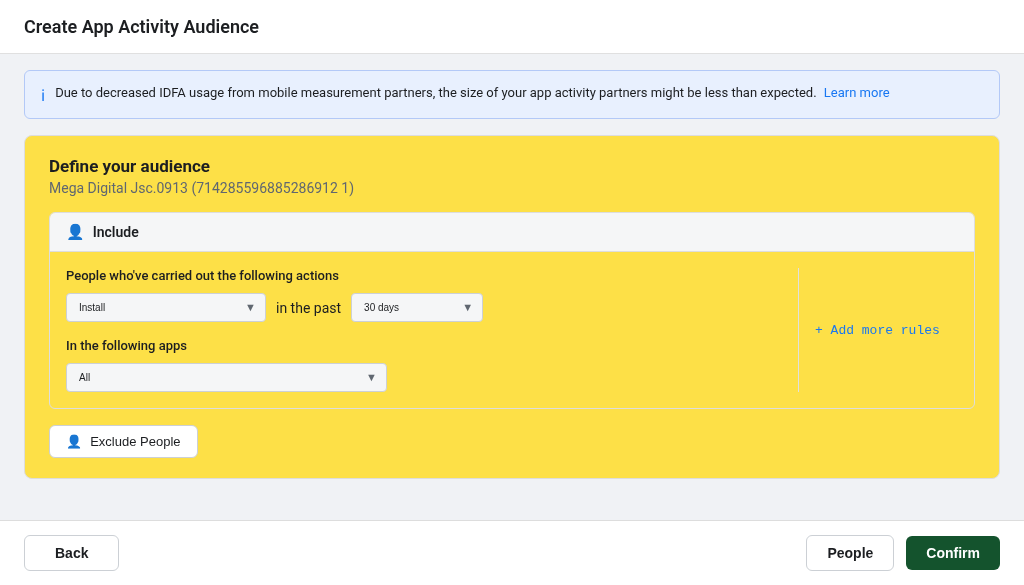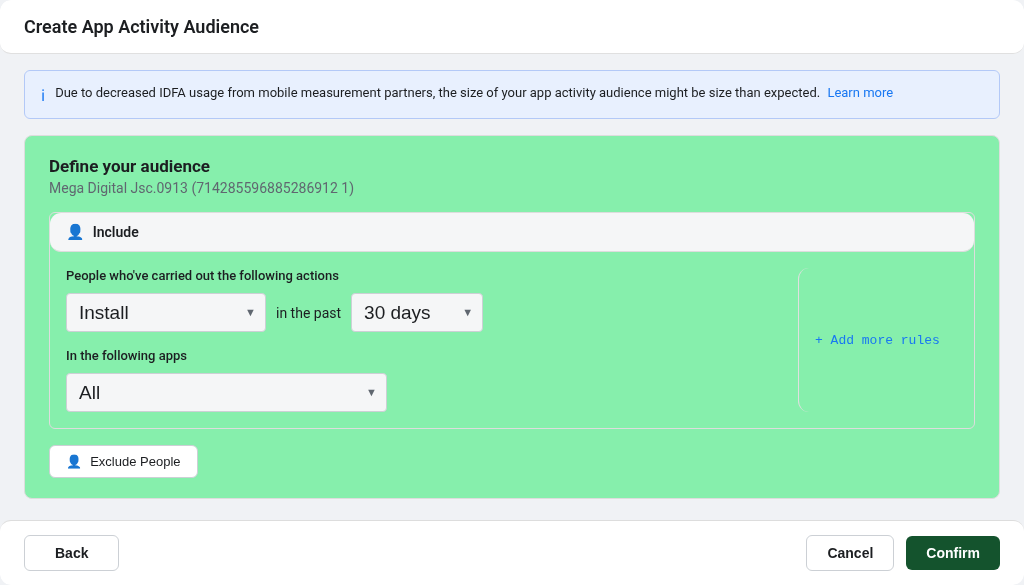--- a/index.html
+++ b/index.html
@@ -1,15 +1,15 @@
 <!DOCTYPE html>
 <html><head>
   <meta charset="utf-8">
   <style>
-    * { box-sizing: border-box; margin: 0; padding: 0; border-radius: 11px; }
+    * { box-sizing: border-box; margin: 0; padding: 0; }
     body {
       font-family: -apple-system, BlinkMacSystemFont, 'Segoe UI', Roboto, sans-serif;
       background: #f0f2f5;
       width: 1024px;
       height: 585px;
       overflow: hidden;
       display: flex;
       flex-direction: column;
     }
 
@@ -65,21 +65,21 @@
     }
     .info-link {
       color: #1877f2;
       text-decoration: none;
       font-size: 13px;
       margin-left: 4px;
     }
 
     
     .audience-section {
-      background: #86efac;
+      background: #fde047;
       border-radius: 8px;
       padding: 20px 24px;
       border: 1px solid #ddd;
     }
     .section-title {
       font-size: 17px;
       font-weight: 700;
       color: #1c1e21;
       margin-bottom: 4px;
     }
@@ -148,21 +148,21 @@
       position: relative;
       display: inline-flex;
       align-items: center;
     }
     .select-wrap select {
       appearance: none;
       background: #f5f6f7;
       border: 1px solid #ccd0d5;
       border-radius: 4px;
       padding: 8px 32px 8px 12px;
-      font-size: 19px;
+      font-size: 10px;
       color: #1c1e21;
       cursor: pointer;
       outline: none;
     }
     .select-chevron {
       position: absolute;
       right: 10px;
       pointer-events: none;
       color: #606770;
       font-size: 11px;
@@ -266,21 +266,21 @@
 
   <div class="page-header">
     <h1 class="page-title">Create App Activity Audience</h1>
   </div>
 
   <div class="main-content">
 
     <div class="info-banner">
       <span class="info-icon">ℹ</span>
       <span class="info-text">
-        <span>Due to decreased IDFA usage from mobile measurement partners, the size of your app activity audience might be size than expected.</span>
+        <span>Due to decreased IDFA usage from mobile measurement partners, the size of your app activity partners might be less than expected.</span>
         <a class="info-link" href="#">Learn more</a>
       </span>
     </div>
 
     <div class="audience-section">
       <div class="section-title">Define your audience</div>
       <div class="section-subtitle">Mega Digital Jsc.0913 (714285596885286912 1)</div>
 
       
       <div class="include-card">
@@ -346,18 +346,18 @@
       </button>
 
     </div>
 
   </div>
 
   <div class="page-footer">
     <button class="btn-back">Back</button>
 
     <div class="footer-right">
-      <button class="btn-cancel">Cancel</button>
+      <button class="btn-cancel">People</button>
       <button class="btn-confirm">Confirm</button>
     </div>
   </div>
 
 </div>
 
 </body></html>

